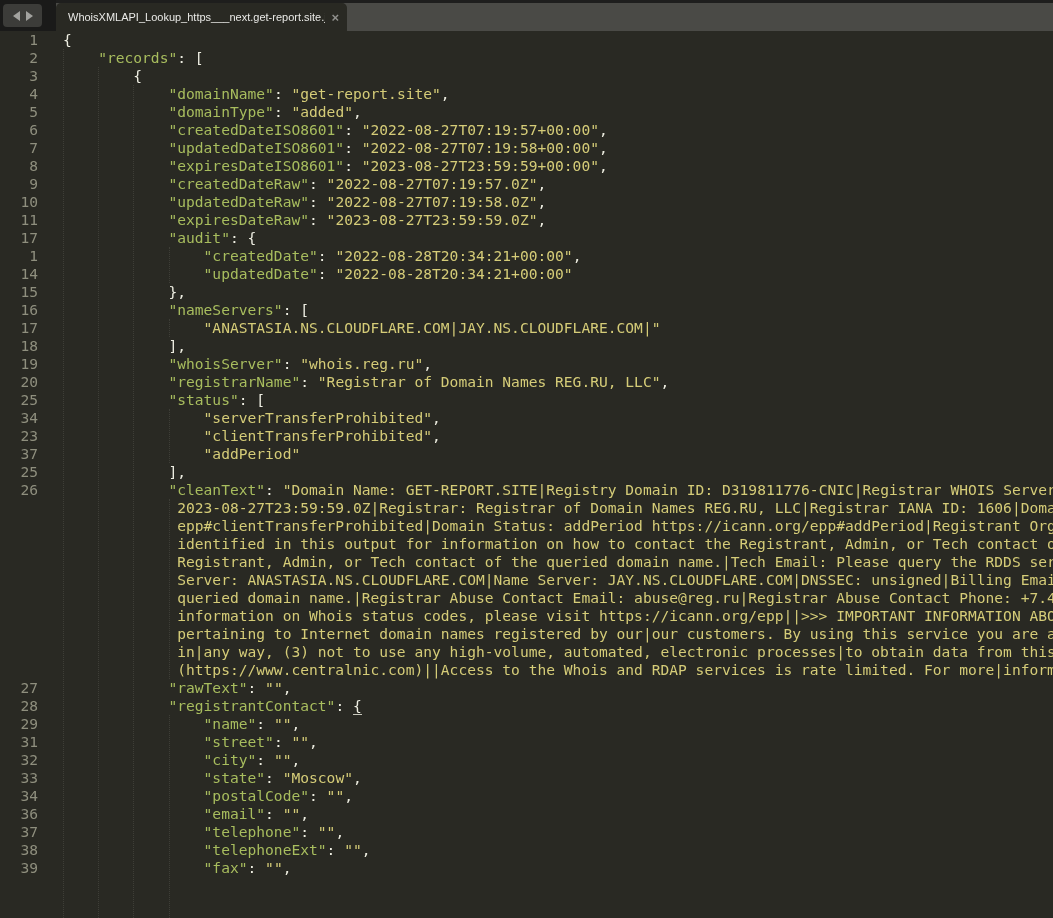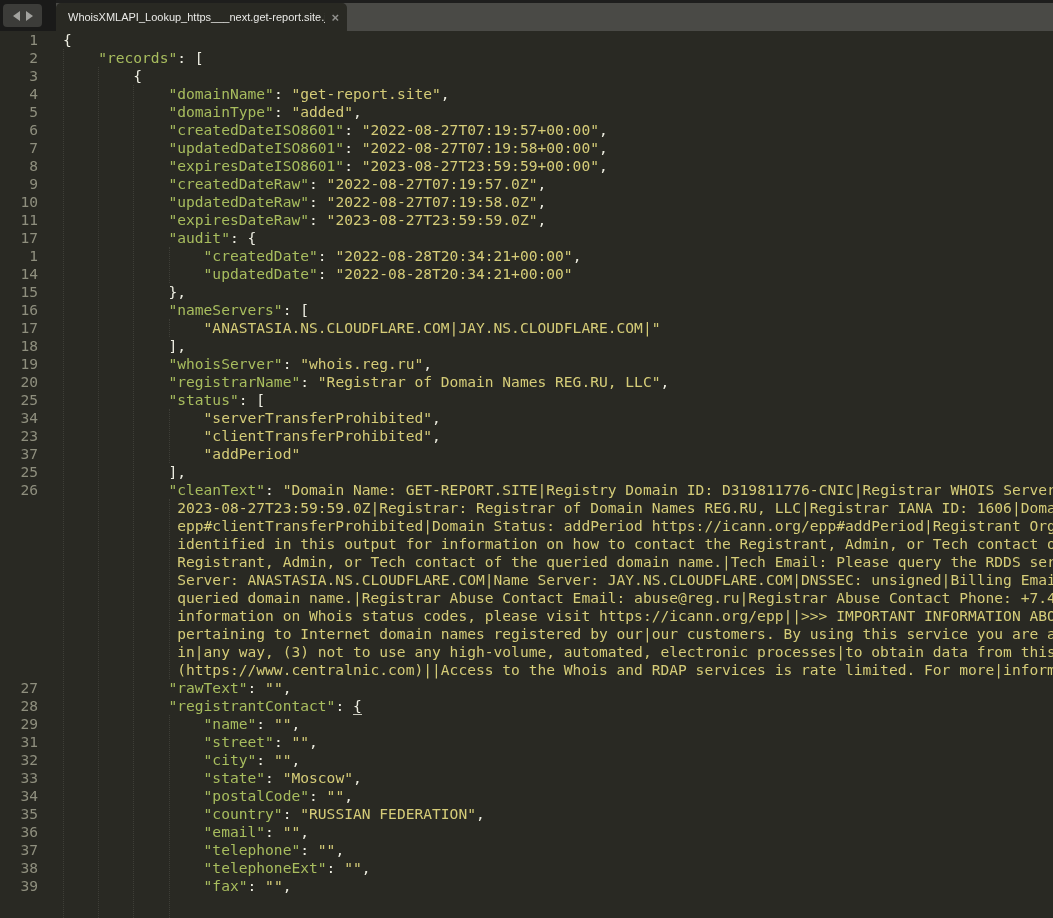--- a/index.html
+++ b/index.html
@@ -99,19 +99,18 @@
       <div class="row"><span class="ln"></span><span class="txt"><span class="s">             pertaining to Internet domain names registered by our|our customers. By using this service you are agree</span></span></div>
       <div class="row"><span class="ln"></span><span class="txt"><span class="s">             in|any way, (3) not to use any high-volume, automated, electronic processes|to obtain data from this ser</span></span></div>
       <div class="row"><span class="ln"></span><span class="txt"><span class="s">             (https://www.centralnic.com)||Access to the Whois and RDAP services is rate limited. For more|informatio</span></span></div>
       <div class="row"><span class="ln">27</span><span class="txt"><span class="k">            "rawText"</span><span class="p">: </span><span class="s">""</span><span class="p">,</span></span></div>
       <div class="row"><span class="ln">28</span><span class="txt"><span class="k">            "registrantContact"</span><span class="p">: </span><span class="u">{</span></span></div>
       <div class="row"><span class="ln">29</span><span class="txt"><span class="k">                "name"</span><span class="p">: </span><span class="s">""</span><span class="p">,</span></span></div>
       <div class="row"><span class="ln">31</span><span class="txt"><span class="k">                "street"</span><span class="p">: </span><span class="s">""</span><span class="p">,</span></span></div>
       <div class="row"><span class="ln">32</span><span class="txt"><span class="k">                "city"</span><span class="p">: </span><span class="s">""</span><span class="p">,</span></span></div>
       <div class="row"><span class="ln">33</span><span class="txt"><span class="k">                "state"</span><span class="p">: </span><span class="s">"Moscow"</span><span class="p">,</span></span></div>
       <div class="row"><span class="ln">34</span><span class="txt"><span class="k">                "postalCode"</span><span class="p">: </span><span class="s">""</span><span class="p">,</span></span></div>
-      <div class="row"><span class="ln">35</span><span class="txt"><span class="k">                "country"</span><span class="p">: </span><span class="s">"RUSSIAN FEDERATION"</span><span class="p">,</span></span></div>
       <div class="row"><span class="ln">36</span><span class="txt"><span class="k">                "email"</span><span class="p">: </span><span class="s">""</span><span class="p">,</span></span></div>
       <div class="row"><span class="ln">37</span><span class="txt"><span class="k">                "telephone"</span><span class="p">: </span><span class="s">""</span><span class="p">,</span></span></div>
       <div class="row"><span class="ln">38</span><span class="txt"><span class="k">                "telephoneExt"</span><span class="p">: </span><span class="s">""</span><span class="p">,</span></span></div>
       <div class="row"><span class="ln">39</span><span class="txt"><span class="k">                "fax"</span><span class="p">: </span><span class="s">""</span><span class="p">,</span></span></div>
     </div>
 </div>
 
 </body></html>

